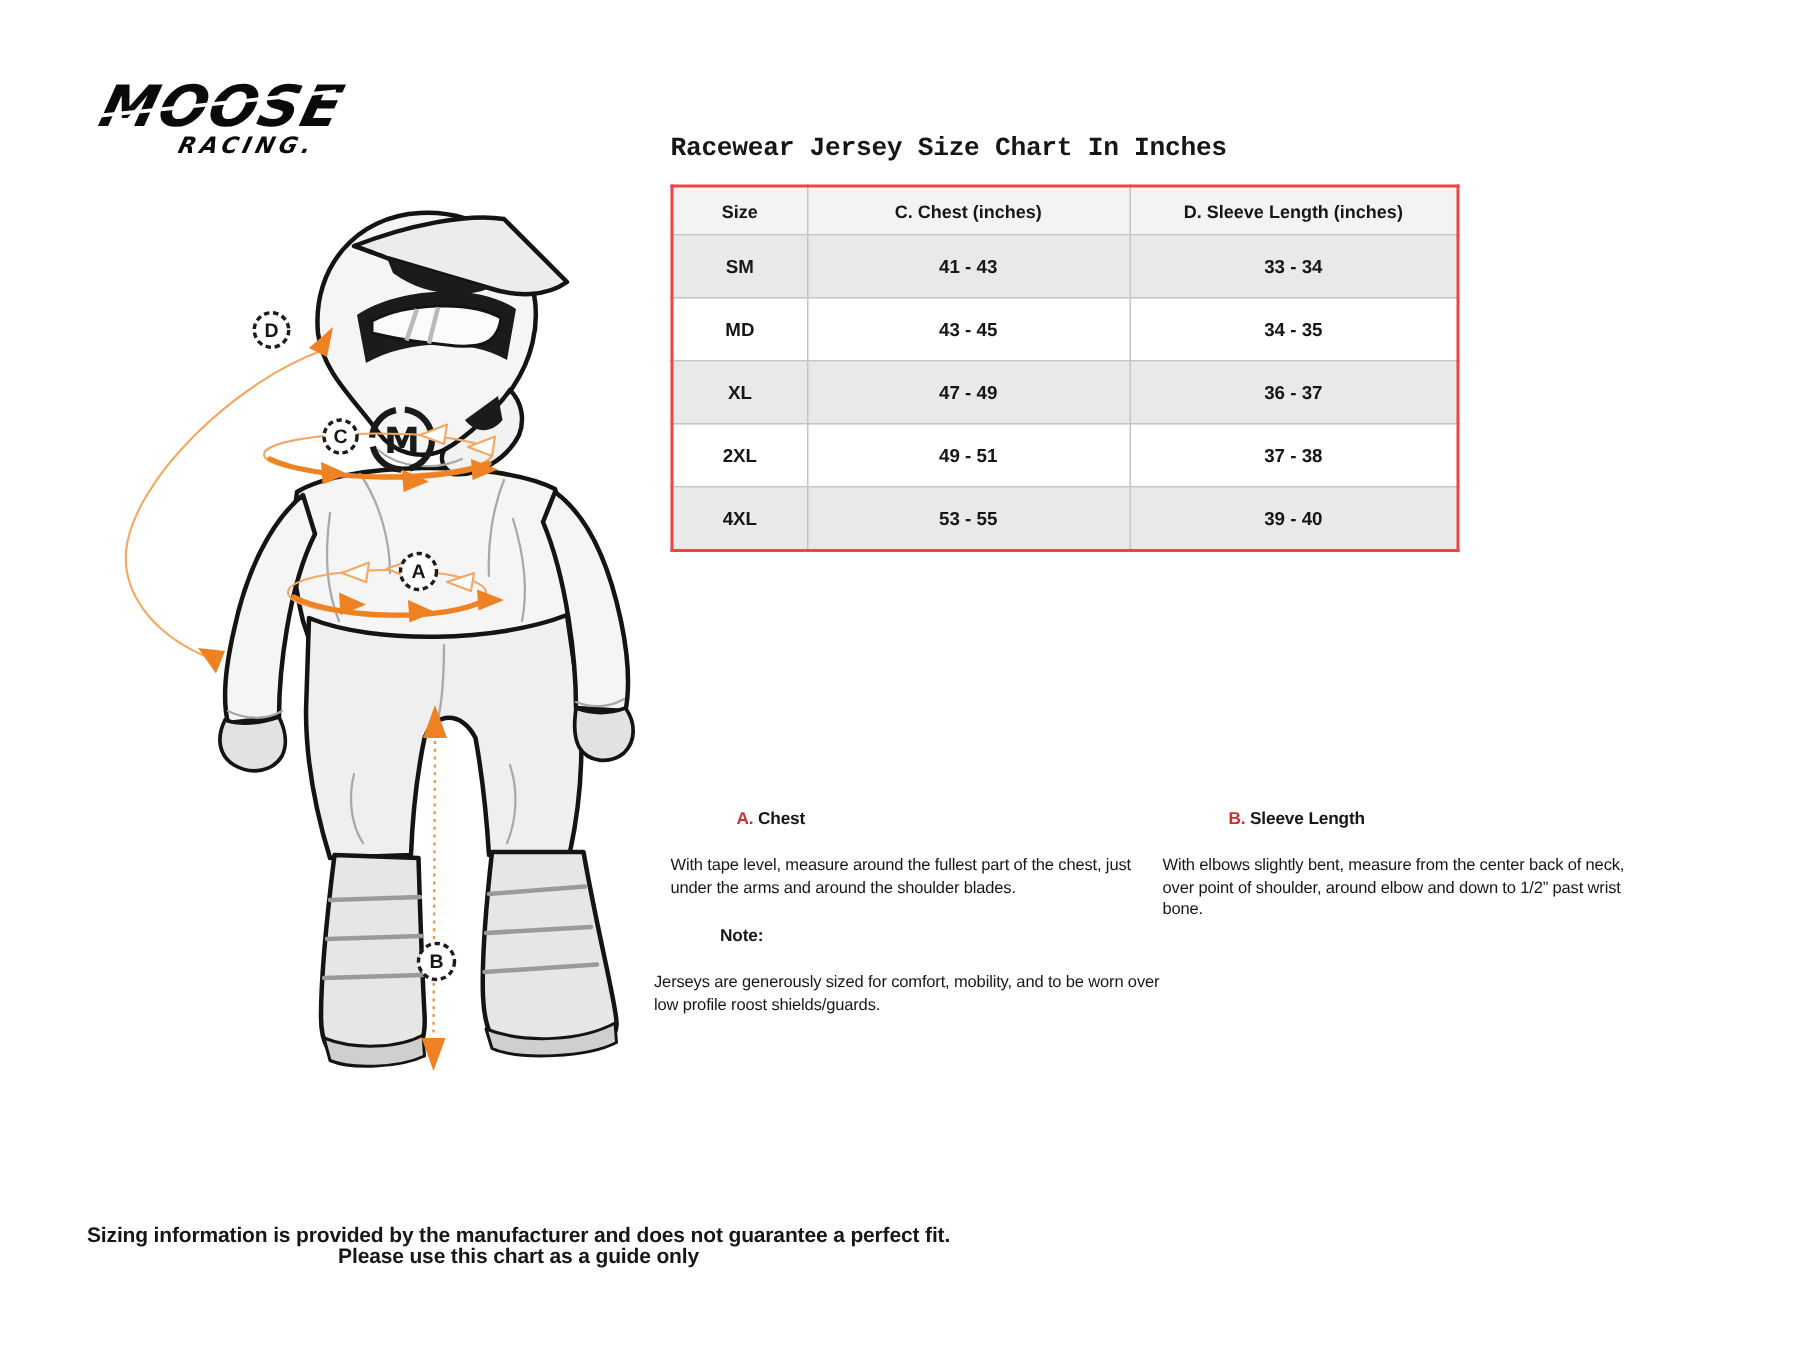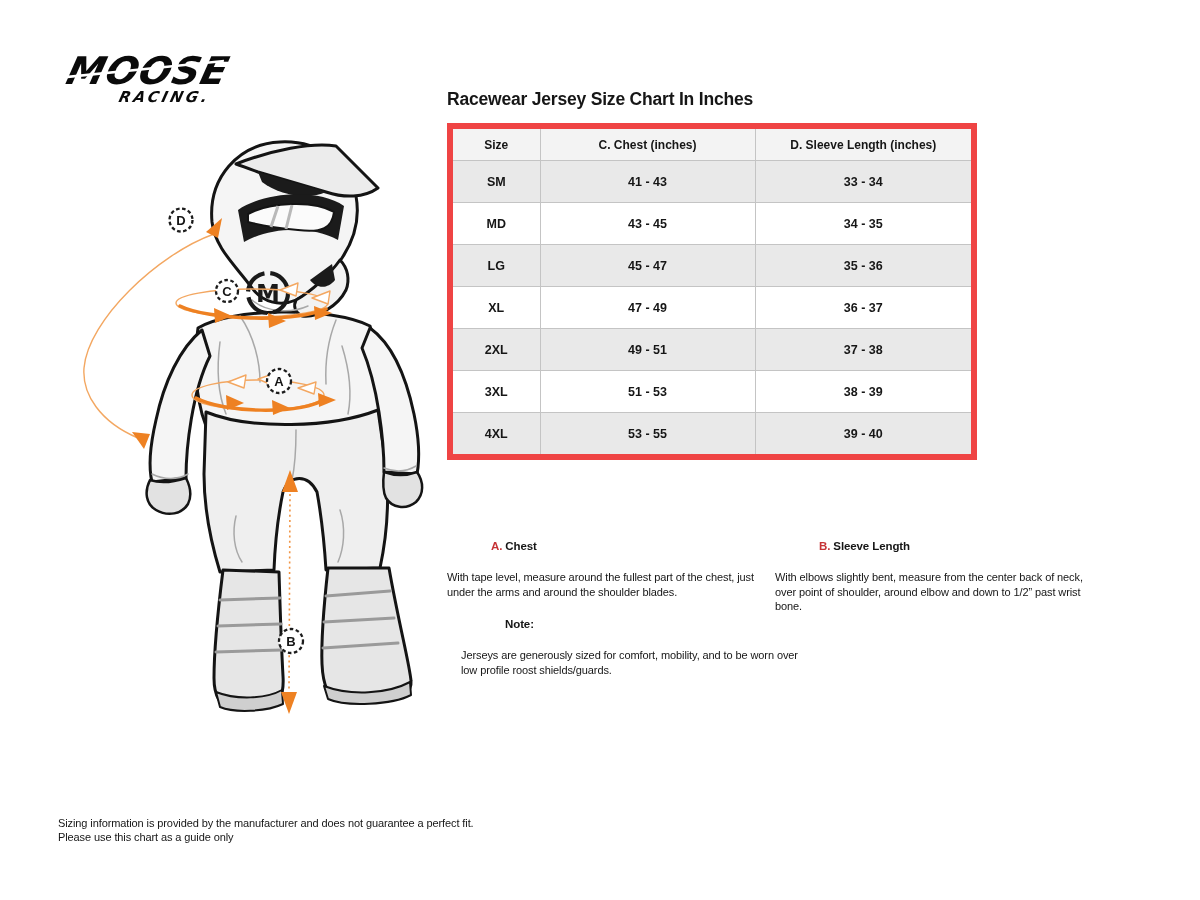--- a/index.html
+++ b/index.html
@@ -16,42 +16,42 @@
         font-family:"Liberation Sans",sans-serif;color:var(--ink);}
 
   
   .brand{position:absolute;left:52px;top:46px;width:205px;height:64px;}
 
   
   .rider{position:absolute;left:40px;top:130px;width:405px;height:630px;}
 
   
   .h1{position:absolute;font-size:17.5px;font-weight:800;letter-spacing:-0.2px;white-space:nowrap;}
-  #chart-title{left:447px;top:89px;}
+  #chart-title{left:447px;top:89px;font-family:Liberation Mono, monospace;}
   #measure-title{left:447px;top:514px;}
 
   
   table.size-table{position:absolute;left:447px;top:123px;width:524px;border-collapse:collapse;
-        table-layout:fixed;border:6px solid #ef4444;}
+        table-layout:fixed;border:2px solid #ef4444;}
   .size-table th,.size-table td{border:1px solid var(--line-gray);text-align:center;vertical-align:middle;padding:0;}
   .size-table th{height:31px;background:var(--head-gray);font-size:12px;font-weight:700;}
   .size-table td{height:41px;font-size:12.5px;font-weight:700;background:#ffffff;text-align:center;}
   .size-table tbody tr:nth-child(odd) td{background:var(--row-gray);}
 
   
   .mblock{position:absolute;width:330px;}
   #block-a{left:447px;top:540px;}
   #block-b{left:775px;top:540px;}
-  #note-block{left:461px;top:618px;width:340px;}
+  #note-block{left:436px;top:618px;width:340px;}
   .mhead{font-size:11.5px;font-weight:800;letter-spacing:-0.1px;margin-left:44px;}
   .mkey{color:var(--accent-red);margin-right:3px;}
   .mbody{font-size:11px;line-height:14.5px;margin-top:18px;letter-spacing:-0.1px;}
 
   
-  .footer{position:absolute;left:58px;top:816px;font-size:11px;font-weight:400;line-height:14px;letter-spacing:-0.1px;}
+  .footer{position:absolute;left:58px;top:816px;font-size:14px;font-weight:700;line-height:14px;letter-spacing:-0.1px;text-align:center;}
 
   
   .outline{fill:#f5f5f5;stroke:#141414;stroke-width:3;stroke-linejoin:round;}
   .outline2{fill:#efefef;stroke:#141414;stroke-width:3;stroke-linejoin:round;}
   .boot{fill:#e6e6e6;stroke:#141414;stroke-width:3;stroke-linejoin:round;}
   .sole{fill:#cfcfcf;stroke:#141414;stroke-width:2;stroke-linejoin:round;}
   .glove{fill:#e2e2e2;stroke:#141414;stroke-width:2.5;stroke-linejoin:round;}
   .dark{fill:#1b1b1b;stroke:none;}
   .fold{fill:none;stroke:#a8a8a8;stroke-width:1.5;stroke-linecap:round;}
   .strap{fill:none;stroke:#9a9a9a;stroke-width:3;stroke-linecap:round;}
@@ -188,38 +188,28 @@
         <td>SM</td>
         <td>41 - 43</td>
         <td>33 - 34</td>
       </tr>
       <tr>
         <td>MD</td>
         <td>43 - 45</td>
         <td>34 - 35</td>
       </tr>
       <tr>
-        <td>LG</td>
-        <td>45 - 47</td>
-        <td>35 - 36</td>
-      </tr>
-      <tr>
         <td>XL</td>
         <td>47 - 49</td>
         <td>36 - 37</td>
       </tr>
       <tr>
         <td>2XL</td>
         <td>49 - 51</td>
         <td>37 - 38</td>
-      </tr>
-      <tr>
-        <td>3XL</td>
-        <td>51 - 53</td>
-        <td>38 - 39</td>
       </tr>
       <tr>
         <td>4XL</td>
         <td>53 - 55</td>
         <td>39 - 40</td>
       </tr>
     </tbody>
   </table>
 
 

